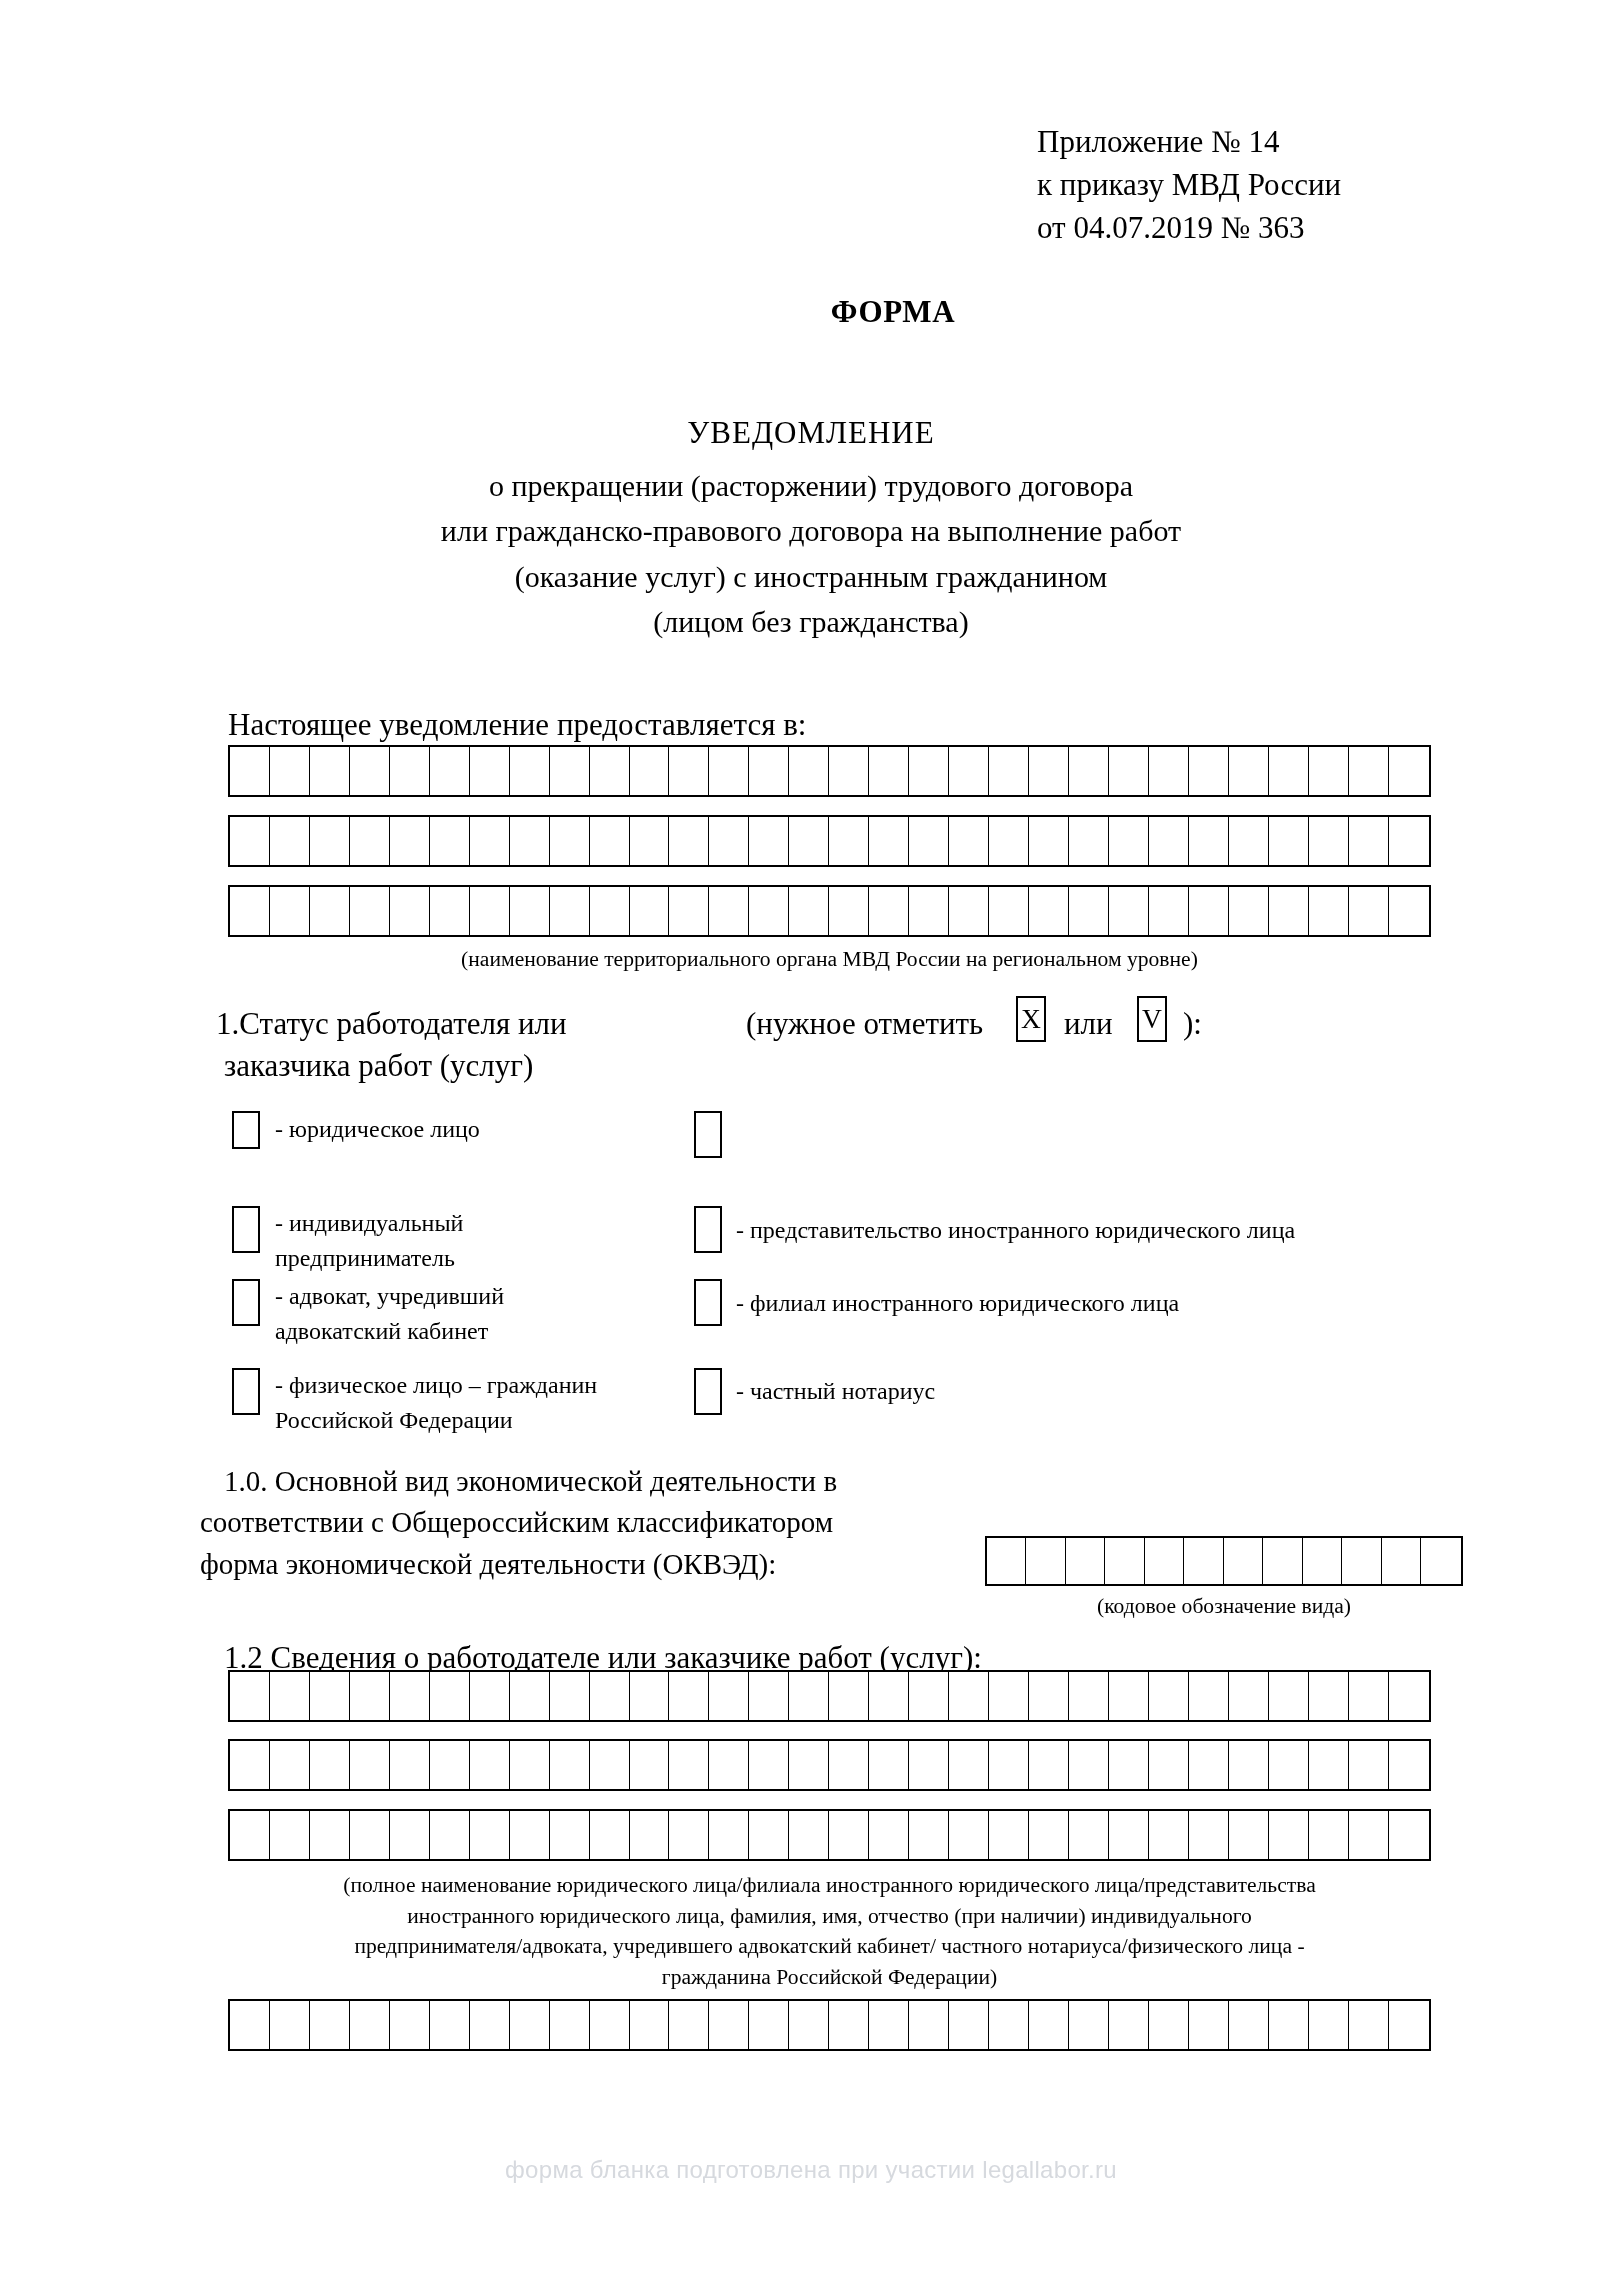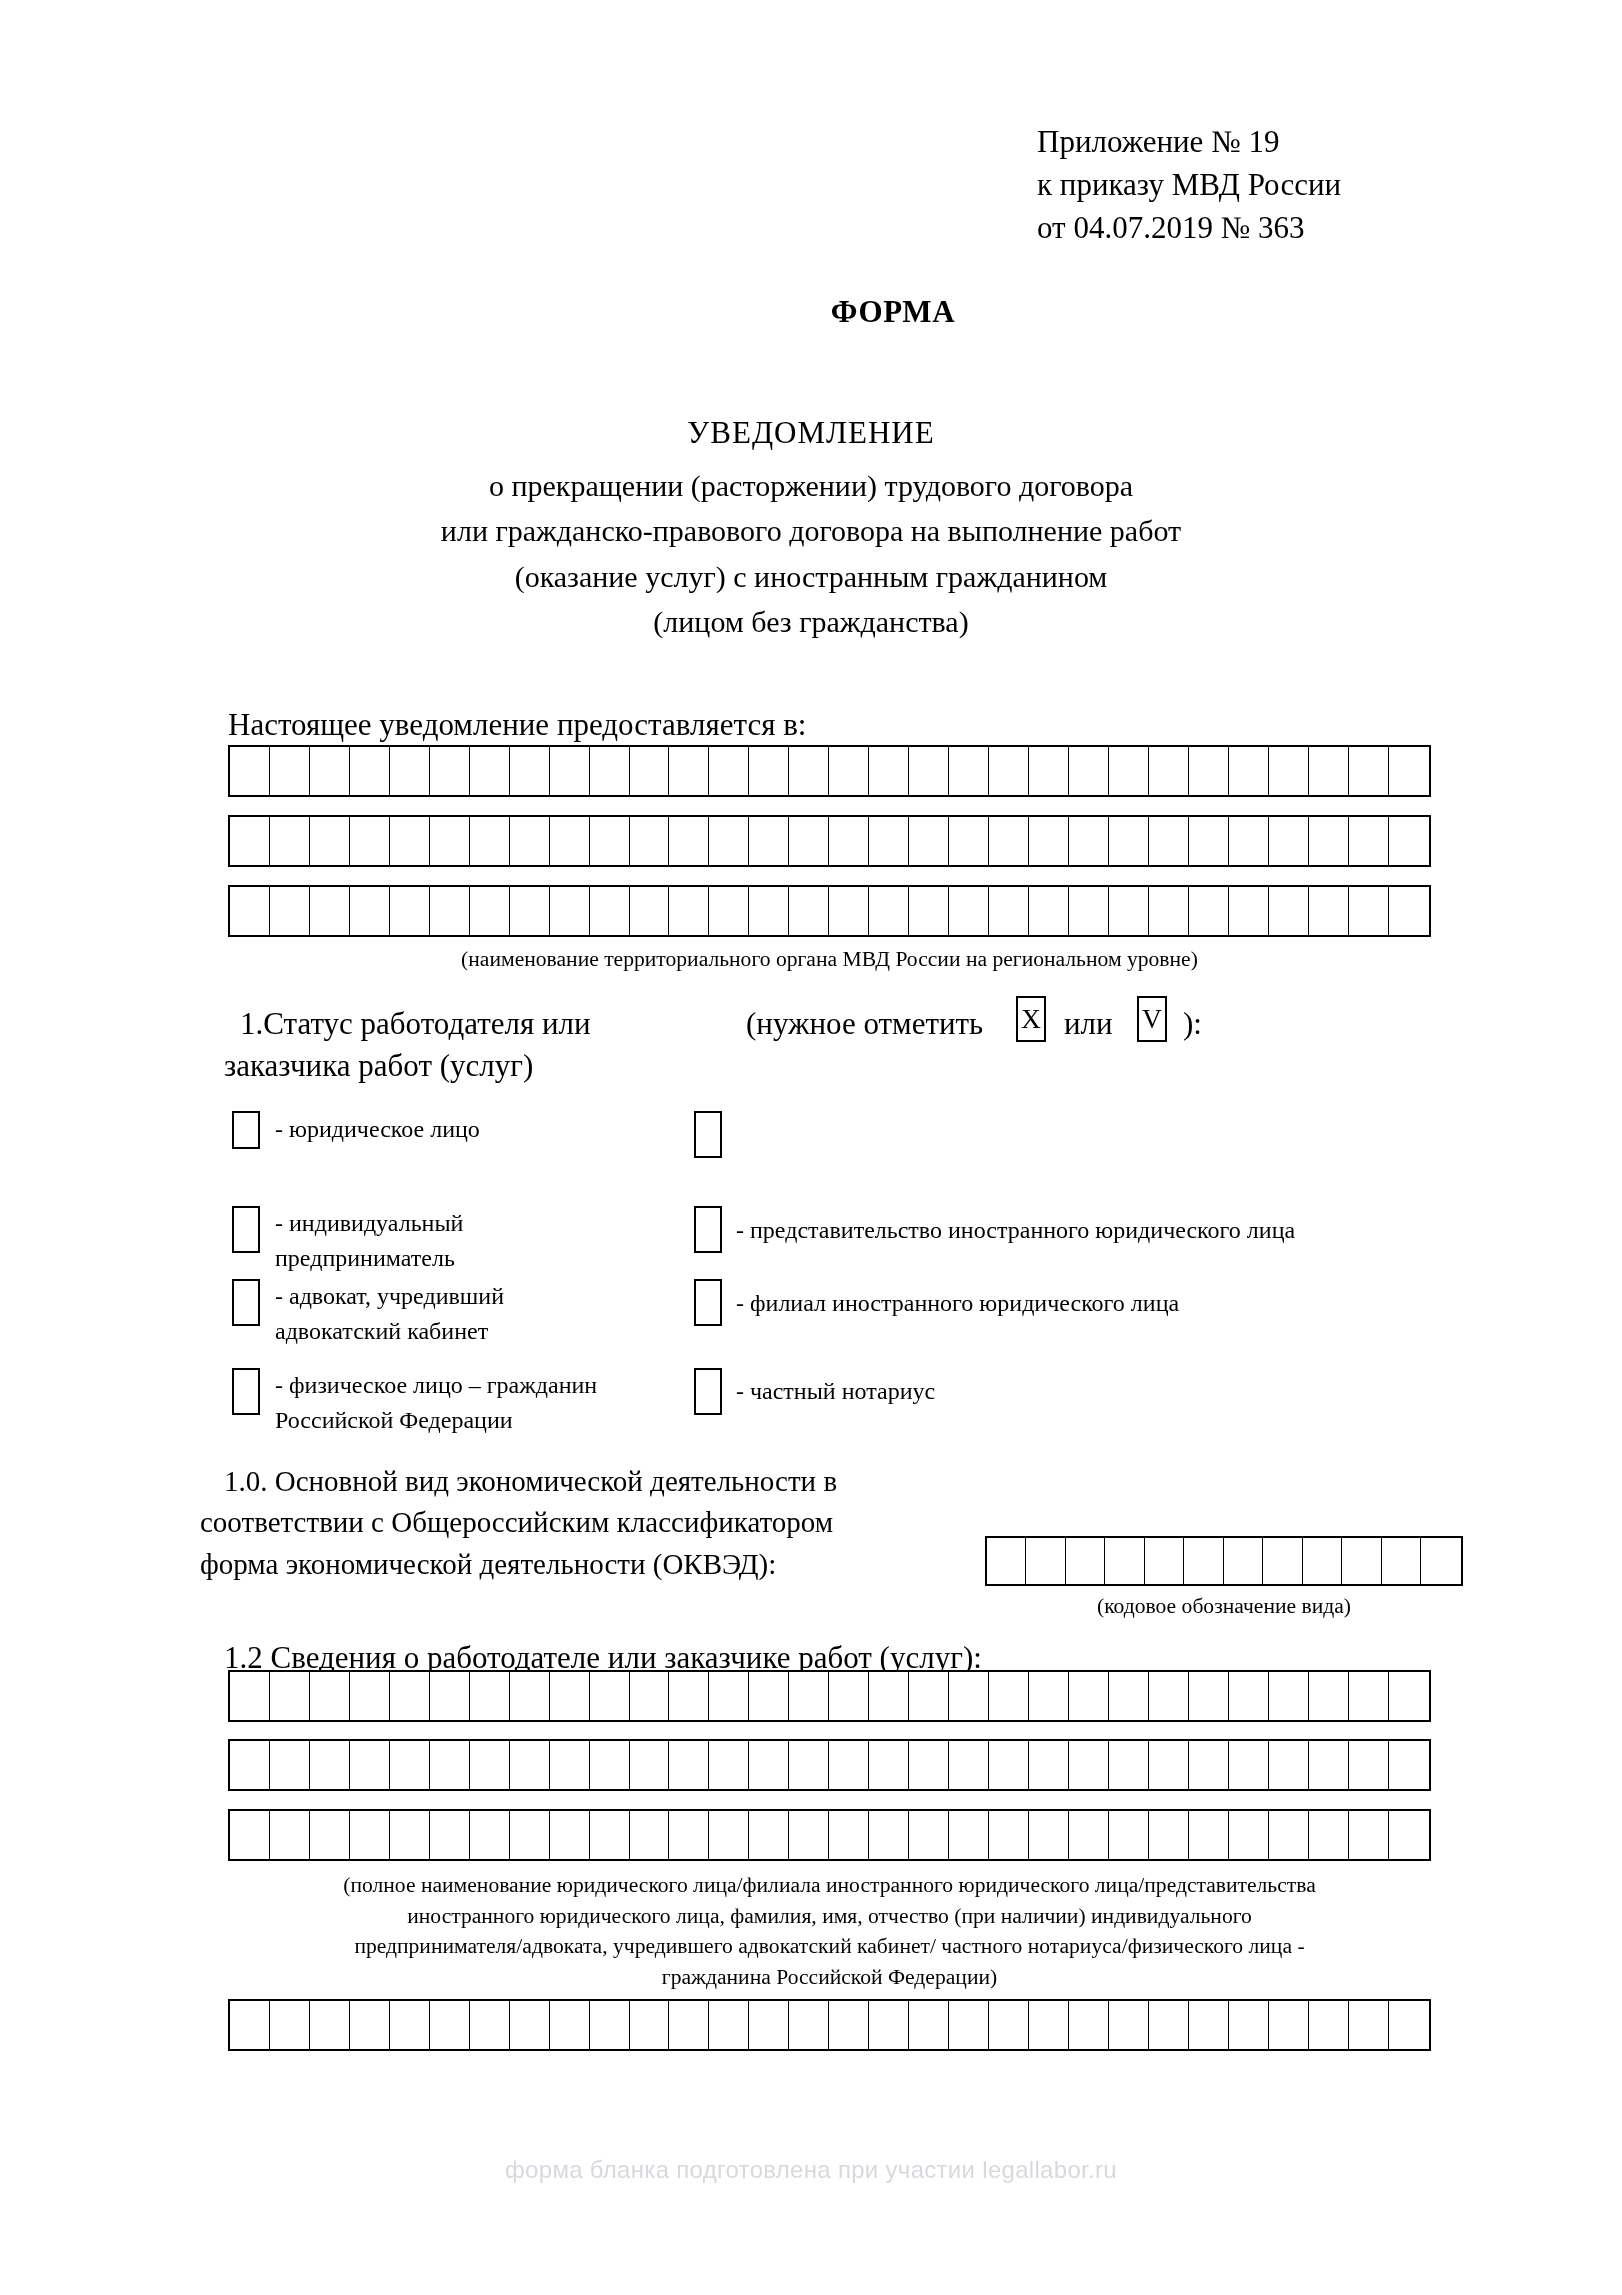--- a/index.html
+++ b/index.html
@@ -145,21 +145,21 @@
     color: #d6d9de;
     letter-spacing: 0.3px;
   }
 </style>
 </head>
 <body>
 
 <div class="page">
 
   <div class="header-block">
-    <div>Приложение № 19</div>
+    <div>Приложение № 14</div>
     <div>к приказу МВД России</div>
     <div>от  04.07.2019 № 363</div>
   </div>
 
   <div class="forma">ФОРМА</div>
 
   <div class="title-block">
     <div class="title-main">УВЕДОМЛЕНИЕ</div>
     <div>о прекращении (расторжении) трудового договора</div>
     <div>или гражданско-правового договора на выполнение работ</div>
@@ -261,21 +261,21 @@
       <div class="cell" style="width: 3.33333%;"></div>
       <div class="cell" style="width: 3.33333%;"></div>
       <div class="cell" style="width: 3.33333%;"></div>
       <div class="cell" style="width: 3.33333%;"></div>
       <div class="cell" style="width: 3.33333%;"></div>
       <div class="cell" style="width: 3.33333%;"></div>
     </div>
 
   <div class="caption" style="left:228px; top:944px; width:1203px;">(наименование территориального органа МВД России на региональном уровне)</div>
 
-  <div class="label" style="left:240px; top:1002px;font-family:Liberation Serif, serif;">1.Статус работодателя или</div>
+  <div class="label" style="left:216px; top:1002px;font-family:Liberation Serif, serif;">1.Статус работодателя или</div>
   <div class="label" style="left:224px; top:1044px;">заказчика работ (услуг)</div>
 
   <div class="label" style="left:746px; top:1002px;">(нужное отметить</div>
   <div class="markbox" style="left:1016px; top:996px;">X</div>
   <div class="label" style="left:1064px; top:1002px;">или</div>
   <div class="markbox" style="left:1137px; top:996px;">V</div>
   <div class="label" style="left:1183px; top:1002px;">):</div>
 
   <div class="cbox" style="left:232px; top:1111px;"></div>
   <div class="cbox-label" style="left:275px; top:1112px;">- юридическое лицо</div>

